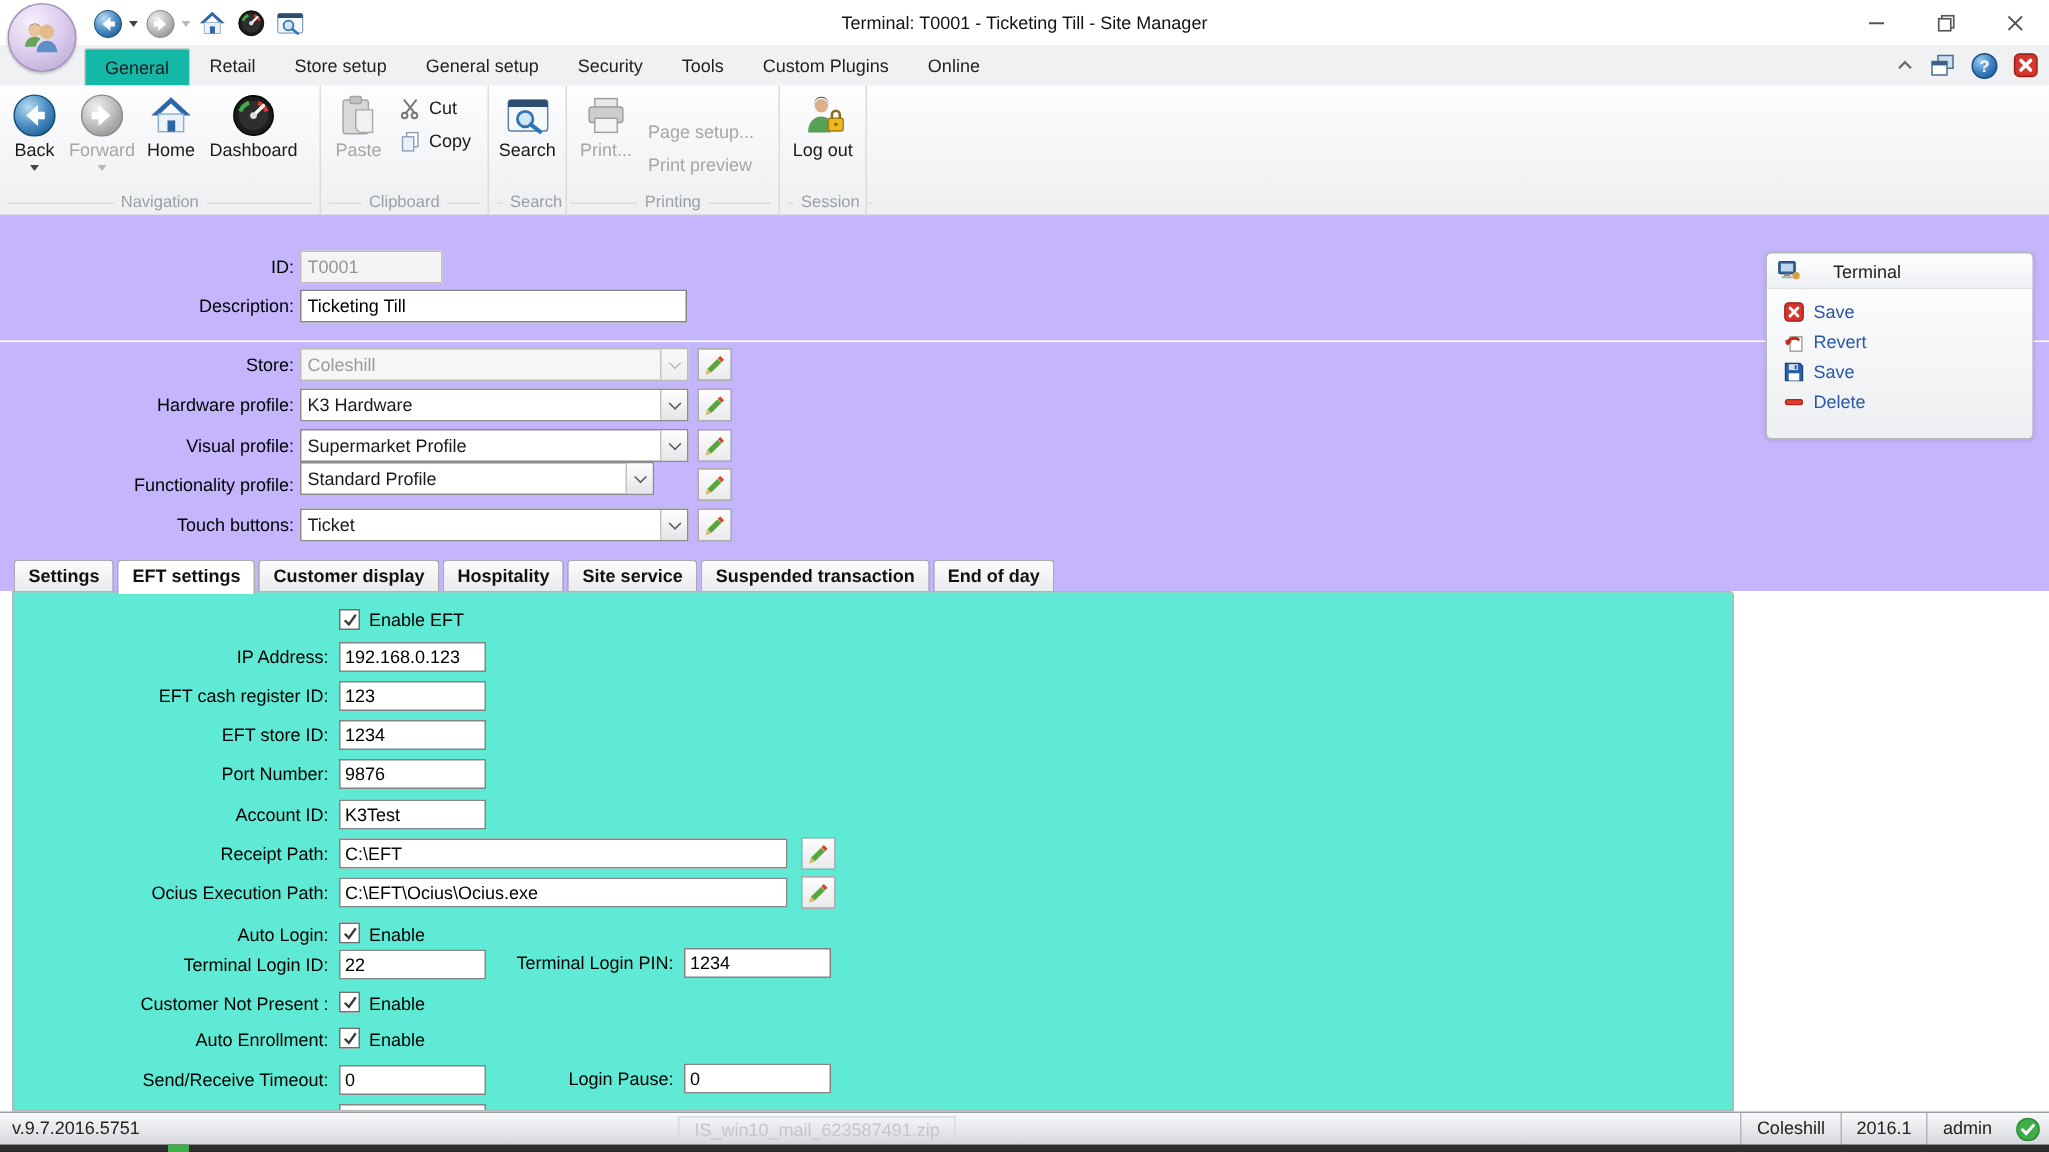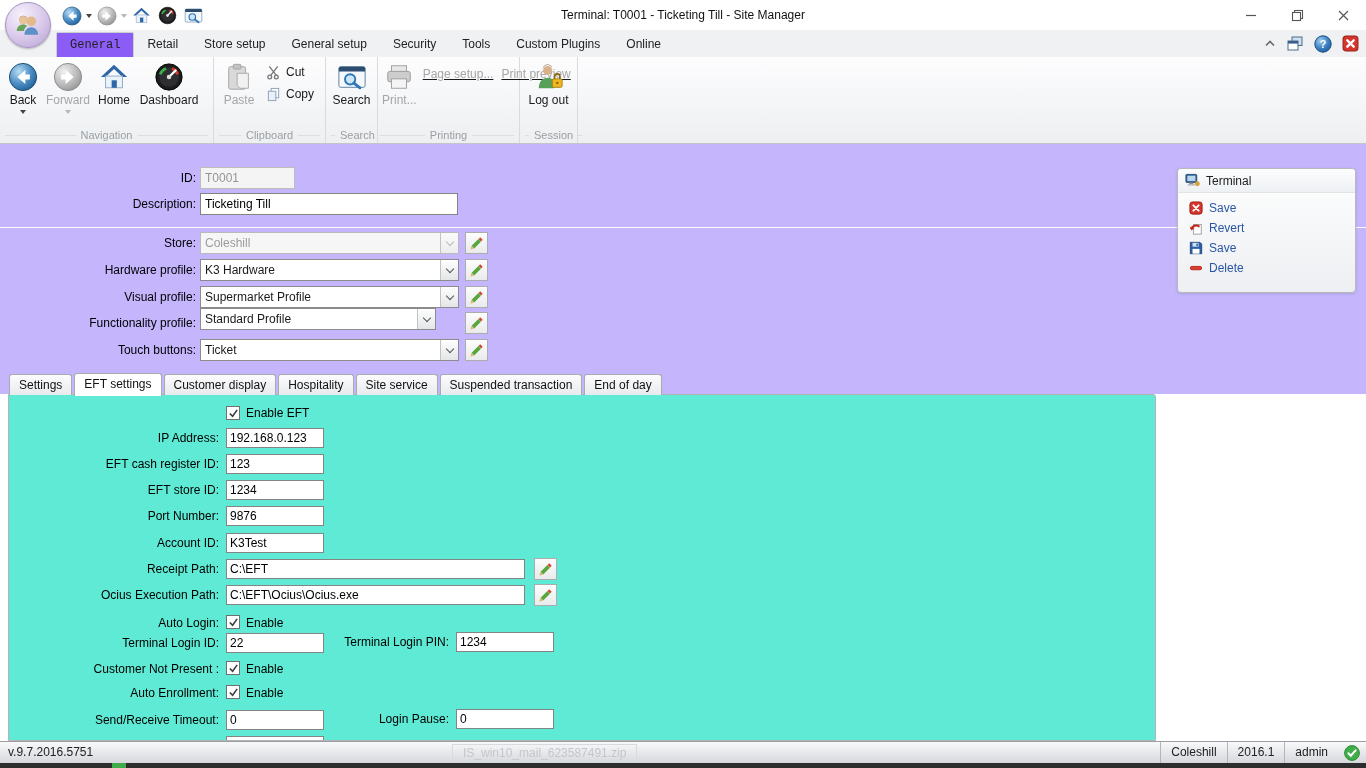--- a/index.html
+++ b/index.html
@@ -17,21 +17,21 @@
   .qat-btn{width:23px;height:23px;display:flex;align-items:center;justify-content:center;border-radius:3px;cursor:pointer;}
   .caret-down{width:0;height:0;border-left:3.5px solid transparent;border-right:3.5px solid transparent;border-top:4px solid #444;}
   .caret-down.dis{border-top-color:#b8b8b8;}
   #win-title{position:absolute;top:0;left:300px;width:766px;height:30px;line-height:30px;text-align:center;color:#111;}
   .win-ctrls{position:absolute;right:0;top:0;height:30px;display:flex;}
   .win-ctrl{width:46px;height:30px;display:flex;align-items:center;justify-content:center;cursor:pointer;}
 
   
   #rtabs{position:absolute;top:30px;left:0;width:1366px;height:27px;background:#f0f1f3;display:flex;align-items:flex-end;padding-left:56px;}
   .rtab{height:25px;line-height:25px;padding:0 13px;color:#222;cursor:pointer;white-space:nowrap;}
-  .rtab.active{background:#8b5cf6;border:1px solid #ccced0;border-bottom:none;border-radius:2px 2px 0 0;font-family:Liberation Mono, monospace;}
+  .rtab.active{background:#14b8a6;border:1px solid #ccced0;border-bottom:none;border-radius:2px 2px 0 0;}
   .rtab-utils{position:absolute;right:7px;top:30px;height:27px;display:flex;align-items:center;gap:10px;z-index:5;}
   .util-btn{display:flex;align-items:center;justify-content:center;cursor:pointer;}
 
   
   #ribbon{position:absolute;top:57px;left:0;width:1366px;height:87px;background:linear-gradient(#fdfdfe,#edeff1);border-bottom:1px solid #c3c6c9;display:flex;}
   .rgroup{height:100%;border-right:1px solid #d9dbdd;display:flex;flex-direction:column;}
   .rgroup-body{flex:1;display:flex;align-items:flex-start;padding:2px 2px 0 2px;}
   .rgroup-caption{height:16px;display:flex;align-items:center;gap:5px;color:#9aa0a5;font-size:11px;padding:0 5px;white-space:nowrap;}
   .rgroup-caption::before,.rgroup-caption::after{content:"";flex:1;height:1px;background:#dcdee0;min-width:4px;}
   .btn-big{display:flex;flex-direction:column;align-items:center;padding:3px 2px 0 2px;border-radius:3px;cursor:pointer;}
@@ -52,25 +52,25 @@
   .combo .drop{width:18px;border-left:1px solid #c2c2c2;background:linear-gradient(#fefefe,#e3e5e7);display:flex;align-items:center;justify-content:center;}
   .chev{width:6px;height:6px;border-right:1.4px solid #555;border-bottom:1.4px solid #555;transform:rotate(45deg);margin-top:-3px;}
   .combo.dis{background:#f6f6f7;border-color:#bababa;cursor:default;}
   .combo.dis .val{color:#9b9b9b;}
   .combo.dis .drop{background:linear-gradient(#fafafa,#ededee);}
   .combo.dis .chev{border-color:#bcbcbc;}
   .pencil-btn{position:absolute;width:23px;height:22px;border:1px solid #aaacae;background:linear-gradient(#fdfdfd,#e9eaeb);display:flex;align-items:center;justify-content:center;cursor:pointer;}
 
   
   #tpanel{position:absolute;left:1177px;top:168px;width:179px;height:125px;background:linear-gradient(#ffffff,#edeff2);border:1px solid #b7b9bb;border-radius:4px;box-shadow:0 1px 3px rgba(0,0,0,.12);z-index:15;}
-  #tpanel .hdr{height:24px;display:flex;align-items:center;gap:6px;padding-left:7px;background:linear-gradient(#fcfdfe,#eef1f4);border-bottom:1px solid #e1e3e6;border-radius:4px 4px 0 0;color:#222;}
+  #tpanel .hdr{height:24px;display:flex;align-items:center;gap:22px;padding-left:7px;background:linear-gradient(#fcfdfe,#eef1f4);border-bottom:1px solid #e1e3e6;border-radius:4px 4px 0 0;color:#222;}
   .tp-item{display:flex;align-items:center;gap:6px;height:20px;padding-left:11px;color:#2a56a5;cursor:pointer;}
 
   
-  #dtabs{position:absolute;left:9px;top:372px;height:23px;display:flex;align-items:flex-end;z-index:3;}
+  #dtabs{position:absolute;left:9px;top:372px;height:23px;display:flex;align-items:center;z-index:3;font-weight:bold;}
   .dtab{height:21px;line-height:21px;padding:0 9px;margin-right:2px;background:linear-gradient(#fcfcfd,#e8eaec);border:1px solid #a9abad;border-bottom:none;border-radius:3px 3px 0 0;color:#111;cursor:pointer;white-space:nowrap;}
   .dtab.active{background:#fff;height:23px;margin-bottom:-1px;position:relative;z-index:4;}
   #dpanel{position:absolute;left:8px;top:394px;width:1148px;height:347px;background:#5eead4;border:1px solid #b2b4b6;border-radius:0 3px 0 0;overflow:hidden;z-index:2;}
   .elabel{position:absolute;height:20px;line-height:20px;text-align:right;color:#000;white-space:nowrap;}
   .etb{position:absolute;height:20px;border:1px solid #848484;background:#fff;font:12px "Liberation Sans",sans-serif;padding:0 3px;color:#000;}
   .echeck{position:absolute;width:14px;height:14px;border:1px solid #707070;background:#fff;display:flex;align-items:center;justify-content:center;cursor:pointer;}
   .echk-lbl{position:absolute;height:16px;line-height:16px;color:#000;white-space:nowrap;}
   .epencil{position:absolute;width:23px;height:22px;border:1px solid #aaacae;background:linear-gradient(#fdfdfd,#e9eaeb);display:flex;align-items:center;justify-content:center;cursor:pointer;}
 
   
@@ -342,21 +342,21 @@
       <div class="btn-big dis" style="width:48px;">
         <span>
           <svg width="30" height="30" viewBox="0 0 32 32">
             <rect x="8" y="4" width="16" height="7" fill="#e8e8e8" stroke="#9e9e9e"></rect>
             <rect x="4" y="10" width="24" height="11" rx="2" fill="#cdcdcd" stroke="#9a9a9a"></rect>
             <rect x="8" y="18" width="16" height="10" fill="#f4f4f4" stroke="#9e9e9e"></rect>
           </svg>
         </span>
         <span class="lbl">Print...</span>
       </div>
-      <div style="display:flex;margin-top:4px;text-decoration:underline;">
+      <div style="display:flex;flex-direction:column;margin-top:18px;">
         <span class="txt-item">Page setup...</span>
         <span class="txt-item">Print preview</span>
       </div>
     </div>
     <div class="rgroup-caption">Printing</div>
   </div>
 
   <div class="rgroup" style="width:58px;">
     <div class="rgroup-body" style="justify-content:center;">
       <div class="btn-big" style="width:52px;">

